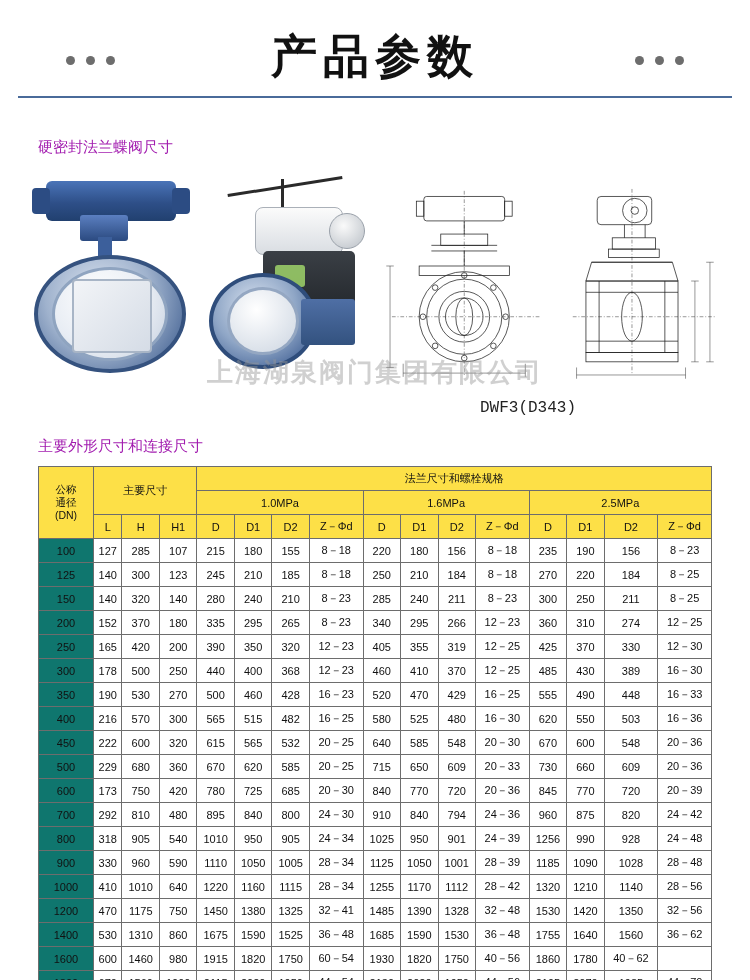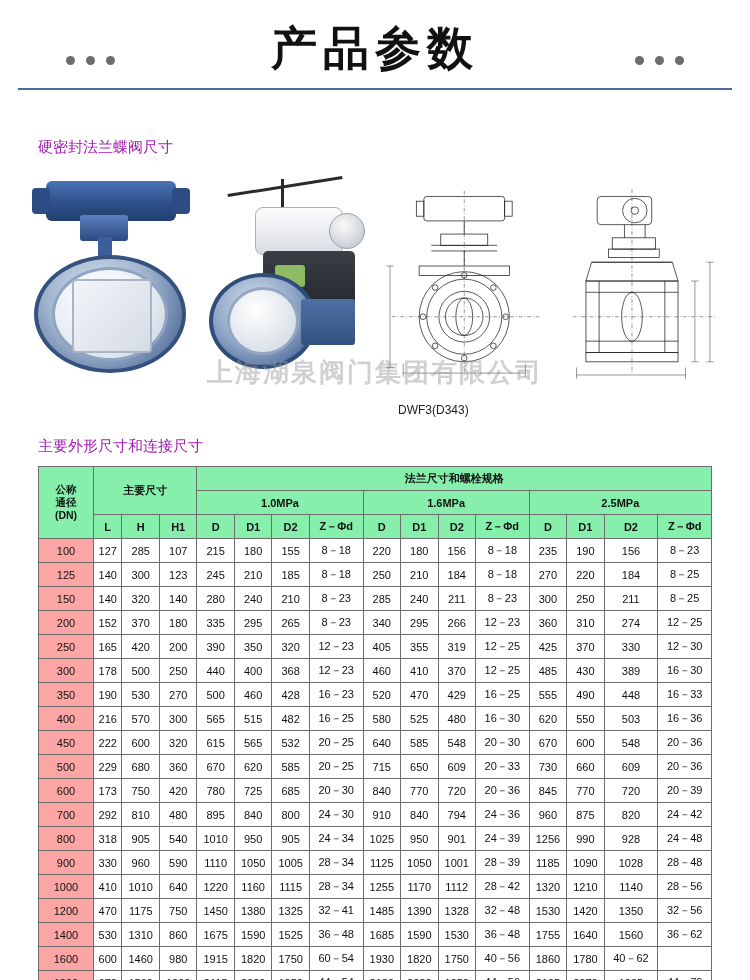--- a/index.html
+++ b/index.html
@@ -13,21 +13,21 @@
     font-family: "Liberation Sans", sans-serif;
     color: #1a1a1a;
     position: relative;
     overflow: hidden;
   }
 
   
   .header {
     position: relative;
     height: 120px;
-    padding-top: 18px;
+    padding-top: 26px;
     box-sizing: border-box;
   }
   .header-title {
     text-align: center;
     font-size: 46px;
     font-weight: bold;
     letter-spacing: 6px;
     color: #111111;
     font-family: "DejaVu Sans", "Liberation Sans", sans-serif;
     line-height: 60px;
@@ -179,24 +179,24 @@
     font-weight: bold;
     color: rgba(150,150,150,0.45);
     letter-spacing: 2px;
     font-family: "DejaVu Sans", "Liberation Sans", sans-serif;
     pointer-events: none;
   }
   .drawing-caption {
     position: absolute;
     left: 0; right: 0;
     bottom: 2px;
-    text-align: left;
-    font-size: 12px;
+    text-align: center;
+    font-size: 16px;
     color: #222;
-    font-family: Liberation Sans, sans-serif;
+    font-family: Liberation Mono, monospace;
   }
   .caption-holder {
     position:absolute; left:380px; width:260px; bottom:0px; height:16px;
   }
 
   
   .table-wrap {
     margin: 10px 38px 0 38px;
   }
   table.spec {
@@ -207,29 +207,29 @@
   }
   table.spec th, table.spec td {
     border: 1px solid #6d6d6d;
     text-align: center;
     vertical-align: middle;
     padding: 0;
     height: 23px;
     color: #111;
   }
   table.spec thead th {
-    background: #86efac;
-    font-weight: bold;
+    background: #fde047;
+    font-weight: normal;
   }
   table.spec thead th.grp {
     font-size: 11px;
   }
   .dn-cell { width: 54px; line-height: 13px; font-size: 10.5px; }
   table.spec tbody td { background: #ffffff; }
-  table.spec tbody tr td:first-child { background:#fca5a5; }
+  table.spec tbody tr td:first-child { background:#0f766e; }
 </style>
 </head>
 <body>
 
 <div class="header">
   <div class="dots left">
     <span class="dot"></span>
     <span class="dot"></span>
     <span class="dot"></span>
   </div>

